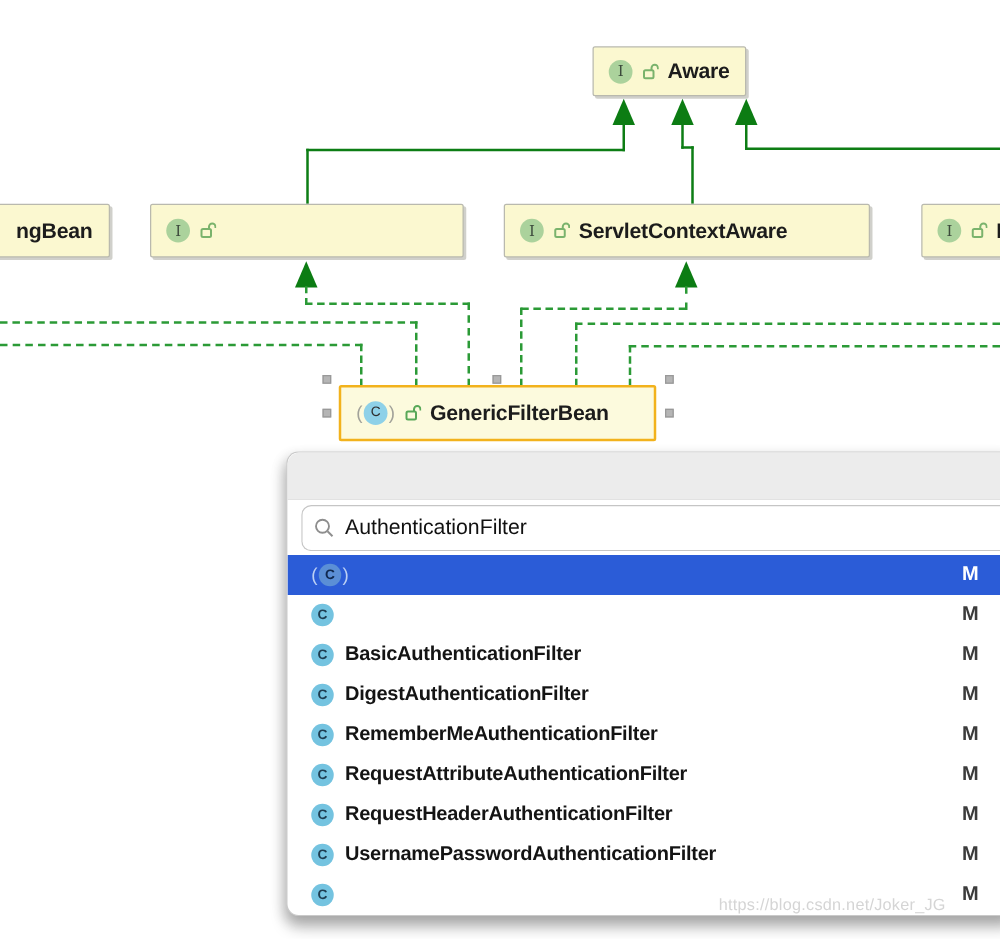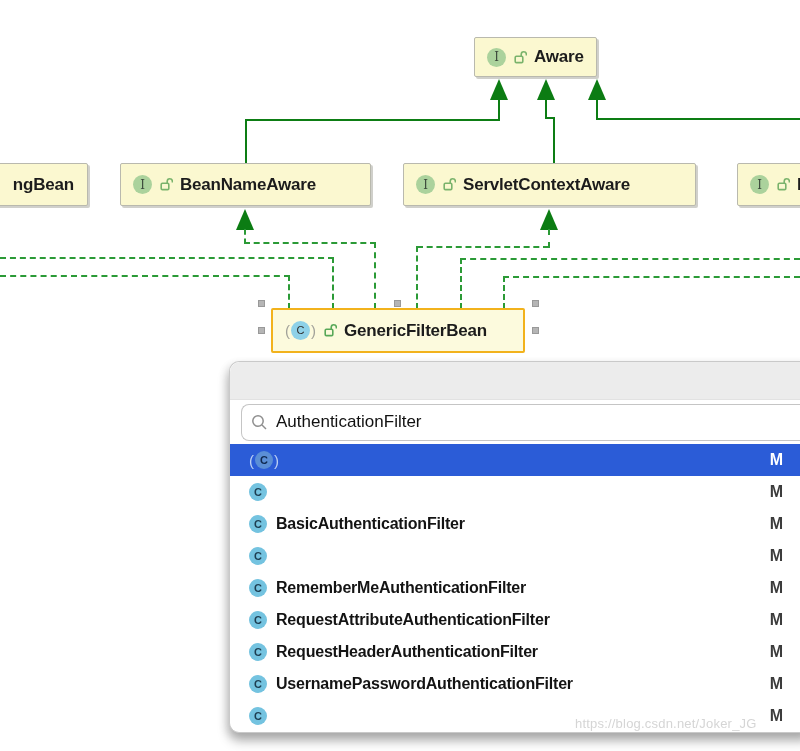--- a/index.html
+++ b/index.html
@@ -124,21 +124,20 @@
 <div class="node" style="left:-80px; top:163px; width:168px; height:43px; justify-content:flex-end; padding-right:13px;">
   <span class="lbl">ngBean</span>
 </div>
 
 <div class="node" style="left:120px; top:163px; width:251px; height:43px;">
   <span class="ic-circle ic-iface">I</span>
   <svg class="lock" viewBox="0 0 14 15">
     <path d="M8.2 6.2 V4.4 a2.6 2.6 0 0 1 5.2 0 V5.4" fill="none" stroke="#7ab36c" stroke-width="1.6"></path>
     <rect x="2.2" y="6.2" width="7.6" height="6.4" rx="1.2" fill="none" stroke="#7ab36c" stroke-width="1.6"></rect>
   </svg>
-  <span class="lbl">BeanNameAware</span>
 </div>
 
 <div class="node" style="left:403px; top:163px; width:293px; height:43px;">
   <span class="ic-circle ic-iface">I</span>
   <svg class="lock" viewBox="0 0 14 15">
     <path d="M8.2 6.2 V4.4 a2.6 2.6 0 0 1 5.2 0 V5.4" fill="none" stroke="#7ab36c" stroke-width="1.6"></path>
     <rect x="2.2" y="6.2" width="7.6" height="6.4" rx="1.2" fill="none" stroke="#7ab36c" stroke-width="1.6"></rect>
   </svg>
   <span class="lbl">ServletContextAware</span>
 </div>
@@ -199,20 +198,21 @@
     </div>
 
     <div class="row">
       <span class="ic-circle ic-class">C</span>
       <span class="rlbl">BasicAuthenticationFilter</span>
       <span class="meta">M</span>
     </div>
 
     <div class="row">
       <span class="ic-circle ic-class">C</span>
+      <span class="rlbl">DigestAuthenticationFilter</span>
       <span class="meta">M</span>
     </div>
 
     <div class="row">
       <span class="ic-circle ic-class">C</span>
       <span class="rlbl">RememberMeAuthenticationFilter</span>
       <span class="meta">M</span>
     </div>
 
     <div class="row">

